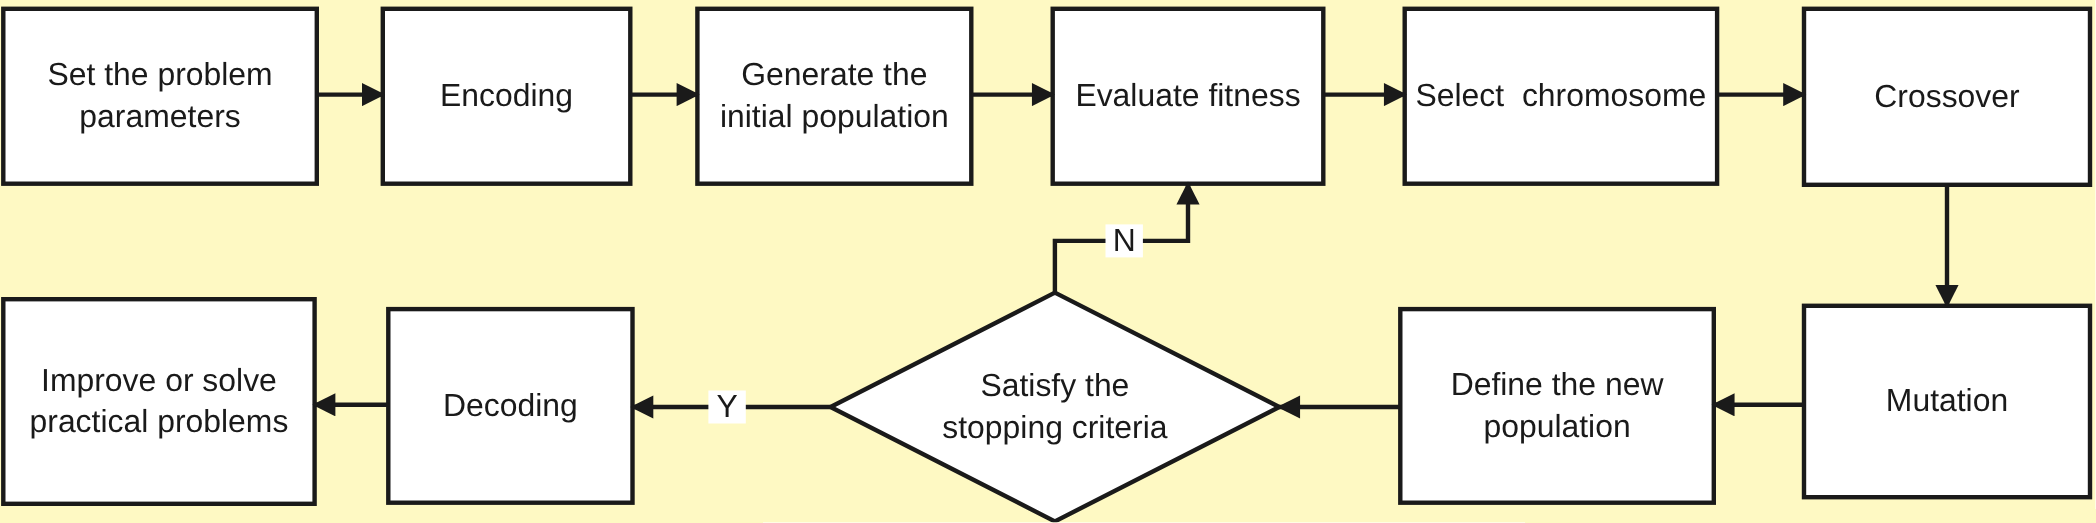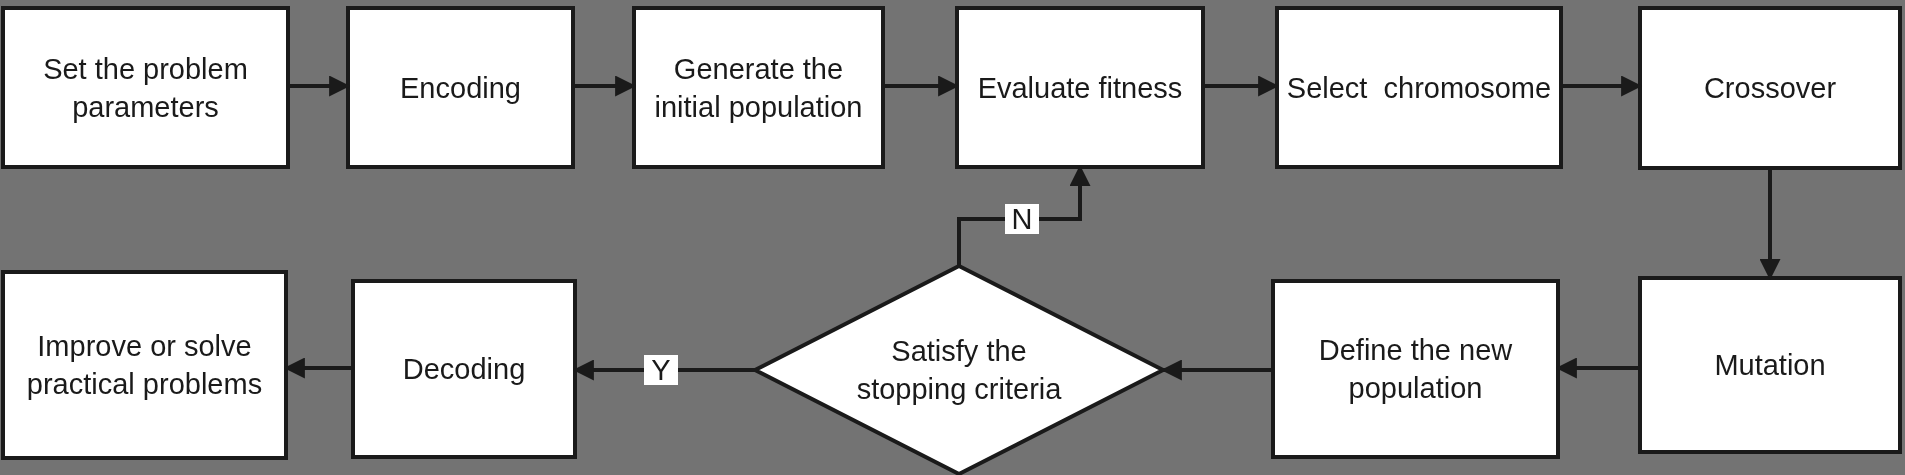--- a/index.html
+++ b/index.html
@@ -1,20 +1,20 @@
 <!DOCTYPE html>
 <html><head>
 <meta charset="utf-8">
 <style>
   html, body { margin: 0; padding: 0; background: #ffffff; }
   .canvas {
     position: relative;
     width: 1905px;
     height: 475px;
-    background: #737373;
+    background: #fef9c3;
     overflow: hidden;
     font-family: "Liberation Sans", sans-serif;
   }
   svg { display: block; }
   svg text {
     font-family: "Liberation Sans", sans-serif;
     font-size: 29px;
     fill: #1a1a1a;
   }
 </style>

